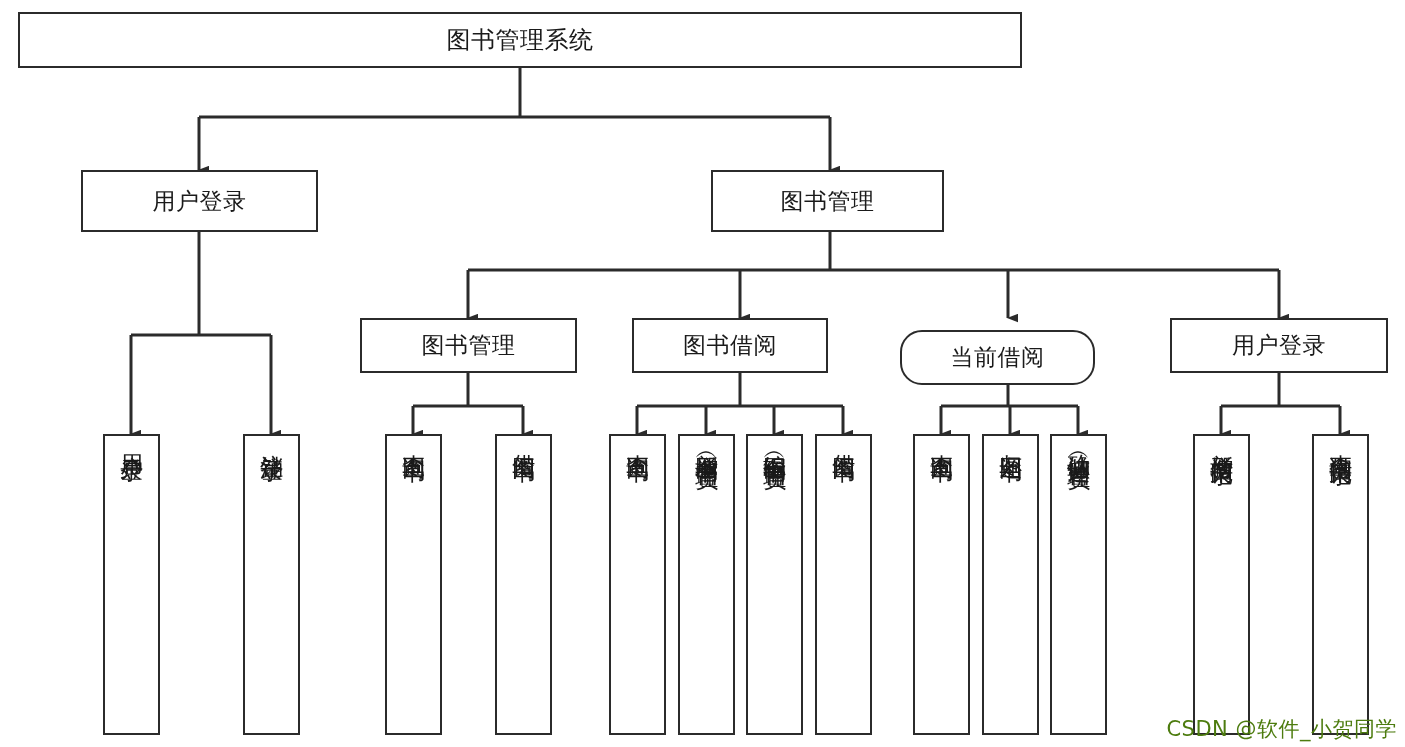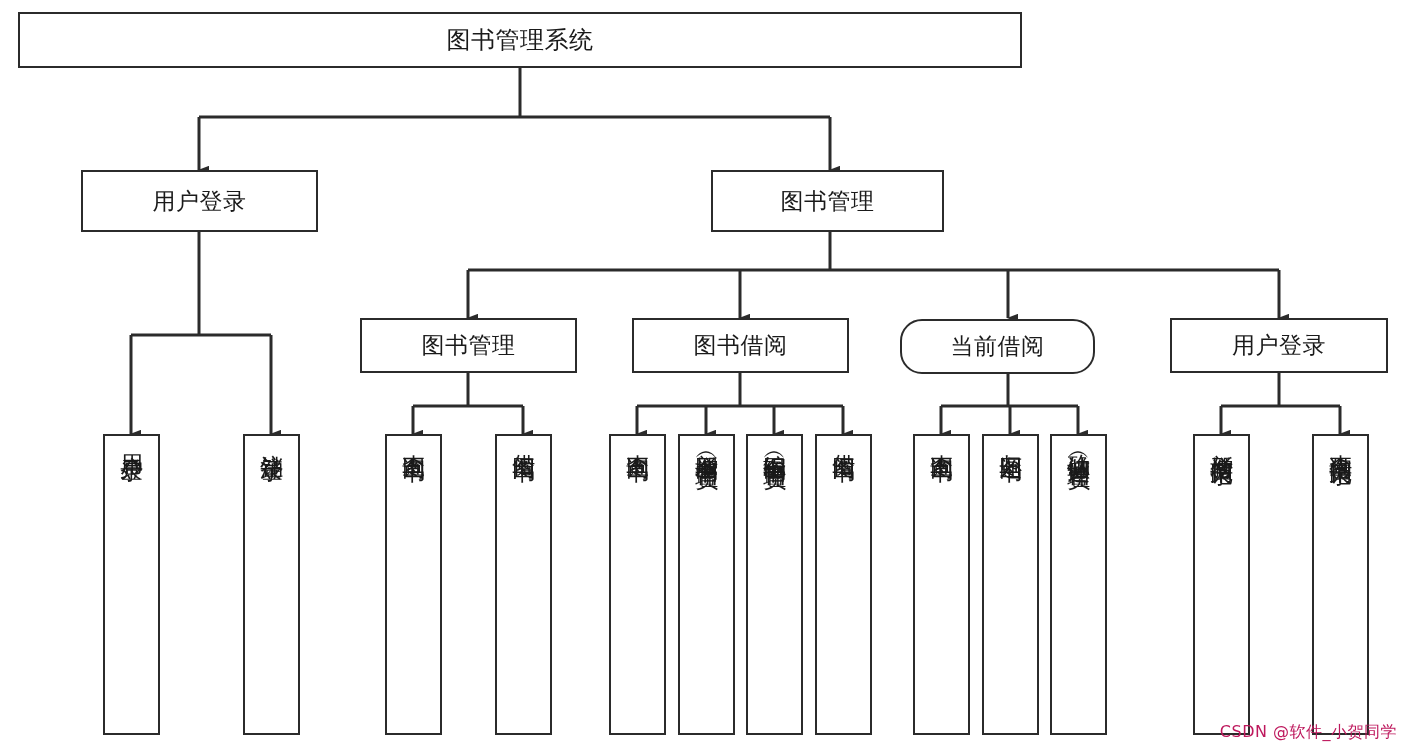--- a/index.html
+++ b/index.html
@@ -57,22 +57,22 @@
     text-orientation: upright;
     font-size: 23px;
     line-height: 1.28;
     letter-spacing: 2px;
     white-space: nowrap;
   }
   #watermark {
     position: absolute;
     right: 8px;
     bottom: 4px;
-    font-size: 16px;
-    color: #be185d;
+    font-size: 21px;
+    color: #4d7c0f;
     letter-spacing: 0.5px;
     white-space: nowrap;
     pointer-events: none;
   }
 </style>
 </head>
 <body>
 
 <div id="diagram-root">
 
@@ -135,24 +135,24 @@
   <div class="node horizontal" style="left:81px; top:170px; width:237px; height:62px;">
     <span class="node-label">用户登录</span>
   </div>
   <div class="node horizontal" style="left:711px; top:170px; width:233px; height:62px;">
     <span class="node-label">图书管理</span>
   </div>
 
   <div class="node horizontal" style="left:360px; top:318px; width:217px; height:55px;">
     <span class="node-label">图书管理</span>
   </div>
-  <div class="node horizontal" style="left:632px; top:318px; width:217px; height:55px;">
+  <div class="node horizontal" style="left:632px; top:318px; width:196px; height:55px;">
     <span class="node-label">图书借阅</span>
   </div>
-  <div class="node horizontal" style="left:900px; top:319px; width:195px; height:55px;border-radius:22px;">
+  <div class="node horizontal" style="left:900px; top:330px; width:195px; height:55px;border-radius:22px;">
     <span class="node-label">当前借阅</span>
   </div>
   <div class="node horizontal" style="left:1170px; top:318px; width:218px; height:55px;">
     <span class="node-label">用户登录</span>
   </div>
 
   <div class="node vertical" style="left:103px; top:434px; width:57px; height:301px;">
     <span class="node-label">用户登录</span>
   </div>
   <div class="node vertical" style="left:243px; top:434px; width:57px; height:301px;">

